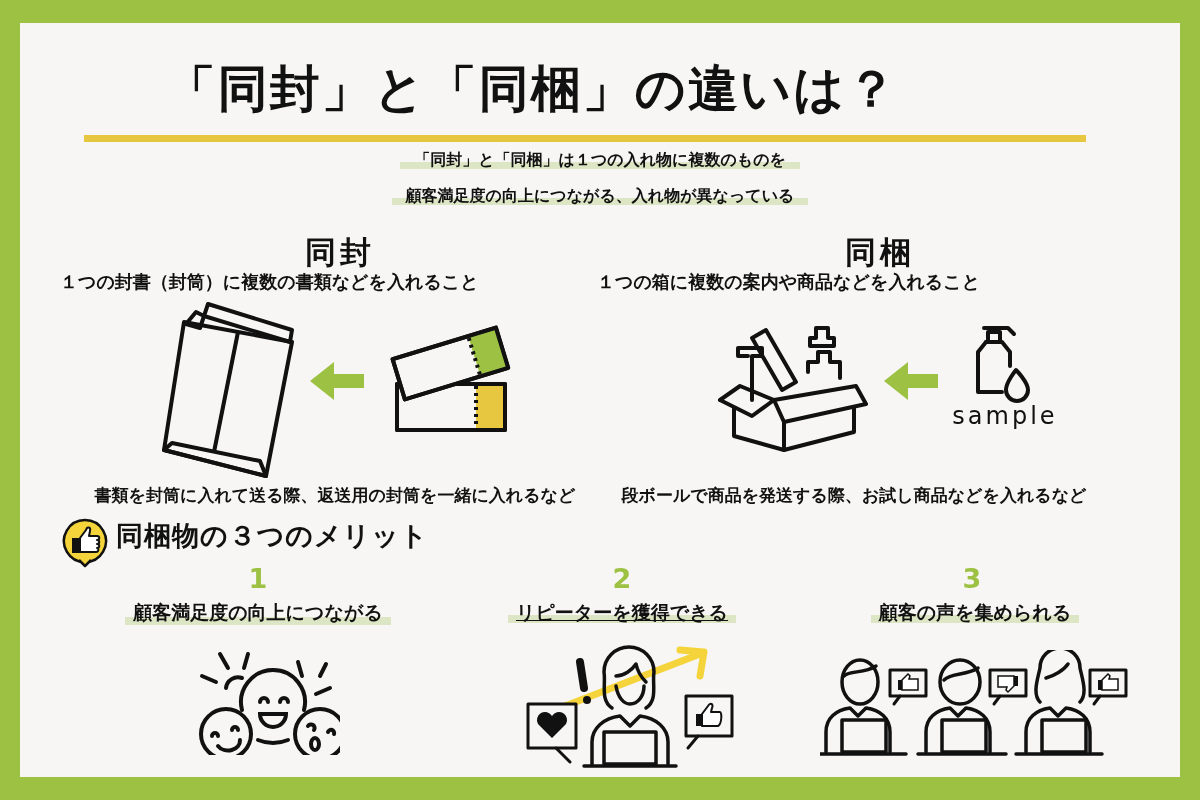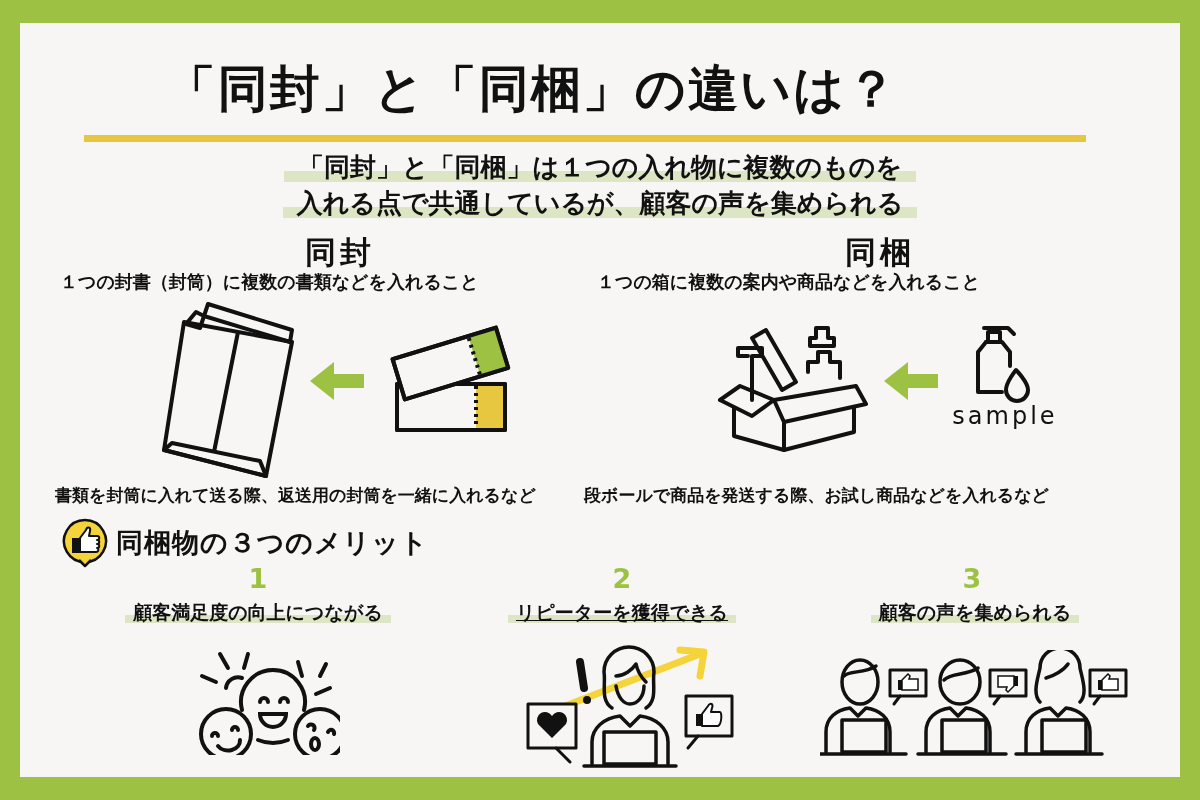--- a/index.html
+++ b/index.html
@@ -1,44 +1,44 @@
 <!DOCTYPE html>
 <html><head>
 <meta charset="utf-8">
 <style>
   * { margin:0; padding:0; box-sizing:border-box; }
   html, body { width:1200px; height:800px; overflow:hidden; }
   body { background:#9dc243; font-family:"DejaVu Sans", sans-serif; color:#111; position:relative; }
   .panel { position:absolute; left:20px; top:23px; width:1160px; height:754px; background:#f7f6f4; }
   .title { position:absolute; left:0; width:1064px; top:56px; text-align:center; font-size:50px; font-weight:bold; letter-spacing:2px; color:#111; }
   .title-rule { position:absolute; left:84px; top:135px; width:1002px; height:7px; background:#e8c740; }
-  .lead { position:absolute; left:0; width:1200px; text-align:center; font-size:26px; font-weight:bold; }
+  .lead { position:absolute; left:0; width:1200px; text-align:center; font-size:16px; font-weight:bold; }
   .lead span { background:linear-gradient(transparent 62%, #dde6c4 62%); padding:0 14px; }
   .lead1 { top:150px; }
   .lead2 { top:186px; }
   .sec-title { position:absolute; font-size:31px; font-weight:bold; text-align:center; letter-spacing:4px; }
   .sec-sub { position:absolute; font-size:18px; font-weight:bold; text-align:left; }
-  .example { position:absolute; font-size:17px; font-weight:bold; text-align:left; }
+  .example { position:absolute; font-size:17px; font-weight:bold; text-align:center; }
   .icon { position:absolute; }
-  .merit-head { position:absolute; left:62px; top:518px; height:50px; display:flex; align-items:center; }
+  .merit-head { position:absolute; left:62px; top:518px; height:50px; display:flex; align-items:flex-start; }
   .merit-head .label { font-size:27px; font-weight:bold; margin-left:8px; letter-spacing:1px; }
   .merit-num { position:absolute; font-size:27px; font-weight:bold; color:#9dc243; text-align:center; width:300px; }
   .merit-text { position:absolute; font-size:19px; font-weight:bold; text-align:center; }
   .merit-text span { background:linear-gradient(transparent 65%, #dde6c4 65%); padding:0 8px; }
 </style>
 </head>
 <body>
 
 <div class="panel"></div>
 
 <div class="title">「同封」と「同梱」の違いは？</div>
 <div class="title-rule"></div>
 
 <div class="lead lead1"><span>「同封」と「同梱」は１つの入れ物に複数のものを</span></div>
-<div class="lead lead2"><span>入れる点で共通しているが、顧客の声を集められる</span></div>
+<div class="lead lead2"><span>顧客満足度の向上につながる、入れ物が異なっている</span></div>
 
 <div class="sec-title" style="left:90px;width:500px;top:232px;">同封</div>
 <div class="sec-sub" style="left:60px;width:560px;top:270px;">１つの封書（封筒）に複数の書類などを入れること</div>
 
 <svg class="icon" style="left:160px;top:300px;" width="140" height="180" viewBox="0 0 140 180">
   <g fill="none" stroke="#111" stroke-width="4" stroke-linejoin="round">
     <polygon points="48,4 132,30 130,42 44,16" fill="#f7f6f4"></polygon>
     <polygon points="36,12 44,16 40,28 26,24"></polygon>
     <polygon points="24,22 132,42 106,176 4,150"></polygon>
     <line x1="78" y1="32" x2="54" y2="152"></line>
@@ -100,21 +100,21 @@
   <svg width="46" height="50" viewBox="0 0 46 50">
     <path d="M23,2 A21,21 0 1 1 22.9,2 Z" fill="#f4d43a" stroke="#111" stroke-width="2.5"></path>
     <path d="M17,42 L23,48 L29,42" fill="#f4d43a" stroke="#111" stroke-width="2.5" stroke-linejoin="round"></path>
     <rect x="10" y="20" width="8" height="15" fill="#111"></rect>
     <path d="M18,20 L24,12 C25,8 29,9 28,13 L27,18 H35 C38,18 38,22 35,22 C38,22 38,26 35,26 C38,26 38,30 35,30 C37,30 37,34 34,34 H18 Z" fill="#fff" stroke="#111" stroke-width="2" stroke-linejoin="round"></path>
   </svg>
   <span class="label">同梱物の３つのメリット</span>
 </div>
 
 <div class="merit-num" style="left:108px;top:563px;">1</div>
-<div class="merit-text" style="left:88px;width:340px;top:600px;"><span>顧客満足度の向上につながる</span></div>
+<div class="merit-text" style="left:88px;width:340px;top:600px;font-family:Liberation Mono, monospace;"><span>顧客満足度の向上につながる</span></div>
 <svg class="icon" style="left:180px;top:640px;" width="160" height="115" viewBox="0 0 160 115">
   <g fill="none" stroke="#111" stroke-width="4" stroke-linecap="round">
     <line x1="22" y1="36" x2="36" y2="42"></line>
       <line x1="40" y1="14" x2="48" y2="28"></line>
       <line x1="68" y1="14" x2="64" y2="28"></line>
     <path d="M46,48 A12,12 0 0 1 62,38"></path>
     <line x1="118" y1="22" x2="122" y2="36"></line>
       <line x1="146" y1="24" x2="140" y2="36"></line>
       <line x1="150" y1="48" x2="136" y2="54"></line>
     <path d="M62,70 A32,32 0 1 1 124,70"></path>

